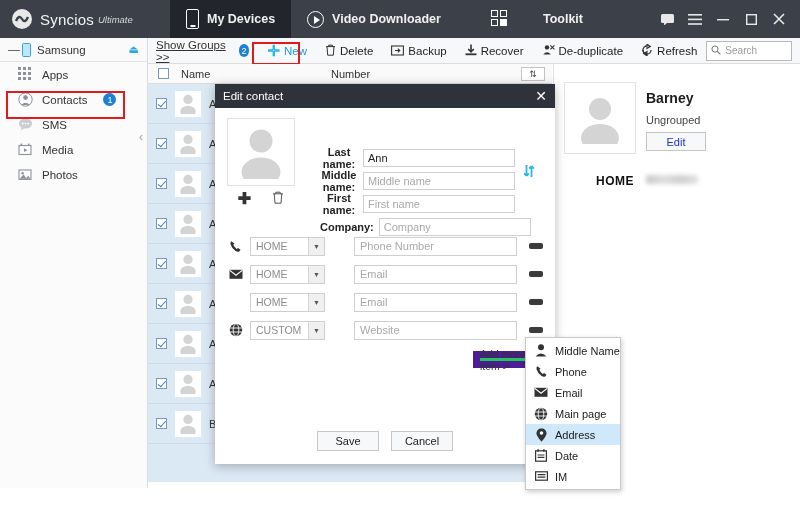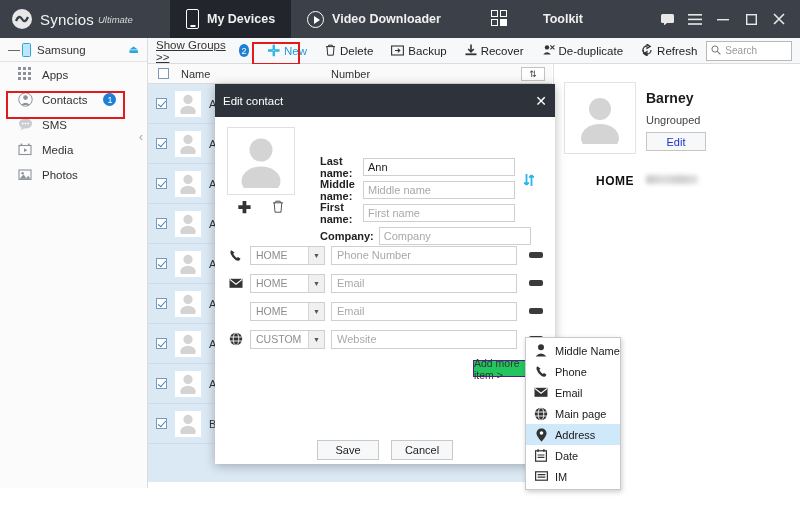--- a/index.html
+++ b/index.html
@@ -200,41 +200,41 @@
     background: linear-gradient(90deg,#c9c9c9,#dedede,#cfcfcf,#e2e2e2);
     filter: blur(2.2px); border-radius: 2px;
   }
 
   
   .modal {
     position: absolute; left: 215px; top: 84px; width: 340px; height: 380px;
     background: #fff; box-shadow: 0 2px 10px rgba(0,0,0,.28);
   }
   .modal-head {
-    height: 33px; background: #2e333b; display: flex; align-items: center;
+    height: 24px; background: #2e333b; display: flex; align-items: center;
     padding: 0 8px; color: #fff; font-size: 11.5px;
   }
   .modal-close { margin-left: auto; font-size: 14px; cursor: pointer; line-height: 1; }
   .modal-body { position: relative; padding: 10px; height: 355px; }
 
   .big-avatar {
     position: absolute; left: 12px; top: 10px; width: 68px; height: 68px;
     border: 1px solid #e0e0e0; background: #fff;
     display: flex; align-items: center; justify-content: center;
   }
   .av-actions {
     position: absolute; left: 12px; top: 83px; width: 68px;
     display: flex; justify-content: space-around; align-items: center;
   }
   .av-plus { font-size: 16px; color: #333; font-weight: bold; line-height: 1; cursor: pointer; }
 
   .name-fields { position: absolute; left: 105px; top: 40px; width: 195px; }
   .nf-row { display: flex; align-items: center; height: 19px; margin-bottom: 4px; }
   .nf-label {
-    width: 60px; text-align: left; font-size: 11px; color: #222;
+    width: 60px; text-align: center; font-size: 11px; color: #222;
     font-weight: bold; padding-right: 5px;
   }
   .nf-input {
     flex: 1; height: 18px; border: 1px solid #cfcfcf; background: #fff;
     font-size: 11px; padding: 0 4px; outline: none;
     font-family: "Liberation Sans", sans-serif; color: #222;
   }
   .nf-input::placeholder { color: #a9a9a9; }
   .swap-ico {
     position: absolute; left: 307px; top: 55px; color: #29b6e8; font-size: 15px;
@@ -250,30 +250,31 @@
   }
   .sel .arrow {
     position: absolute; right: 0; top: 0; width: 16px; height: 17px;
     background: #f0f0f0; border-left: 1px solid #d5d5d5;
     display: flex; align-items: center; justify-content: center; font-size: 7px; color: #555;
   }
   .ir-input {
     flex: 1; height: 19px; border: 1px solid #cfcfcf; background: #fff;
     font-size: 11px; padding: 0 5px; outline: none;
     font-family: "Liberation Sans", sans-serif;
+    margin-left: 23px;
   }
   .ir-input::placeholder { color: #a9a9a9; }
   .minus-btn {
     width: 14px; height: 6px; background: #3b3b3b; border-radius: 2px;
     flex: none; margin-left: 6px; cursor: pointer;
   }
 
   .add-more {
     position: absolute; left: 258px; top: 243px; width: 70px; height: 17px;
-    border: 1px solid #4c1d95; background: #22c55e; font-size: 10.5px;
+    border: 7px solid #4c1d95; background: #22c55e; font-size: 10.5px;
     color: #333; display: flex; align-items: center; justify-content: center; cursor: pointer;
   }
   .modal-foot {
     position: absolute; left: 0; bottom: 12px; width: 340px;
     display: flex; justify-content: center; gap: 12px;
   }
   .foot-btn {
     width: 62px; height: 20px; border: 1px solid #c8c8c8; background: #f7f8f9;
     font-size: 11px; color: #222; display: flex; align-items: center;
     justify-content: center; cursor: pointer;

